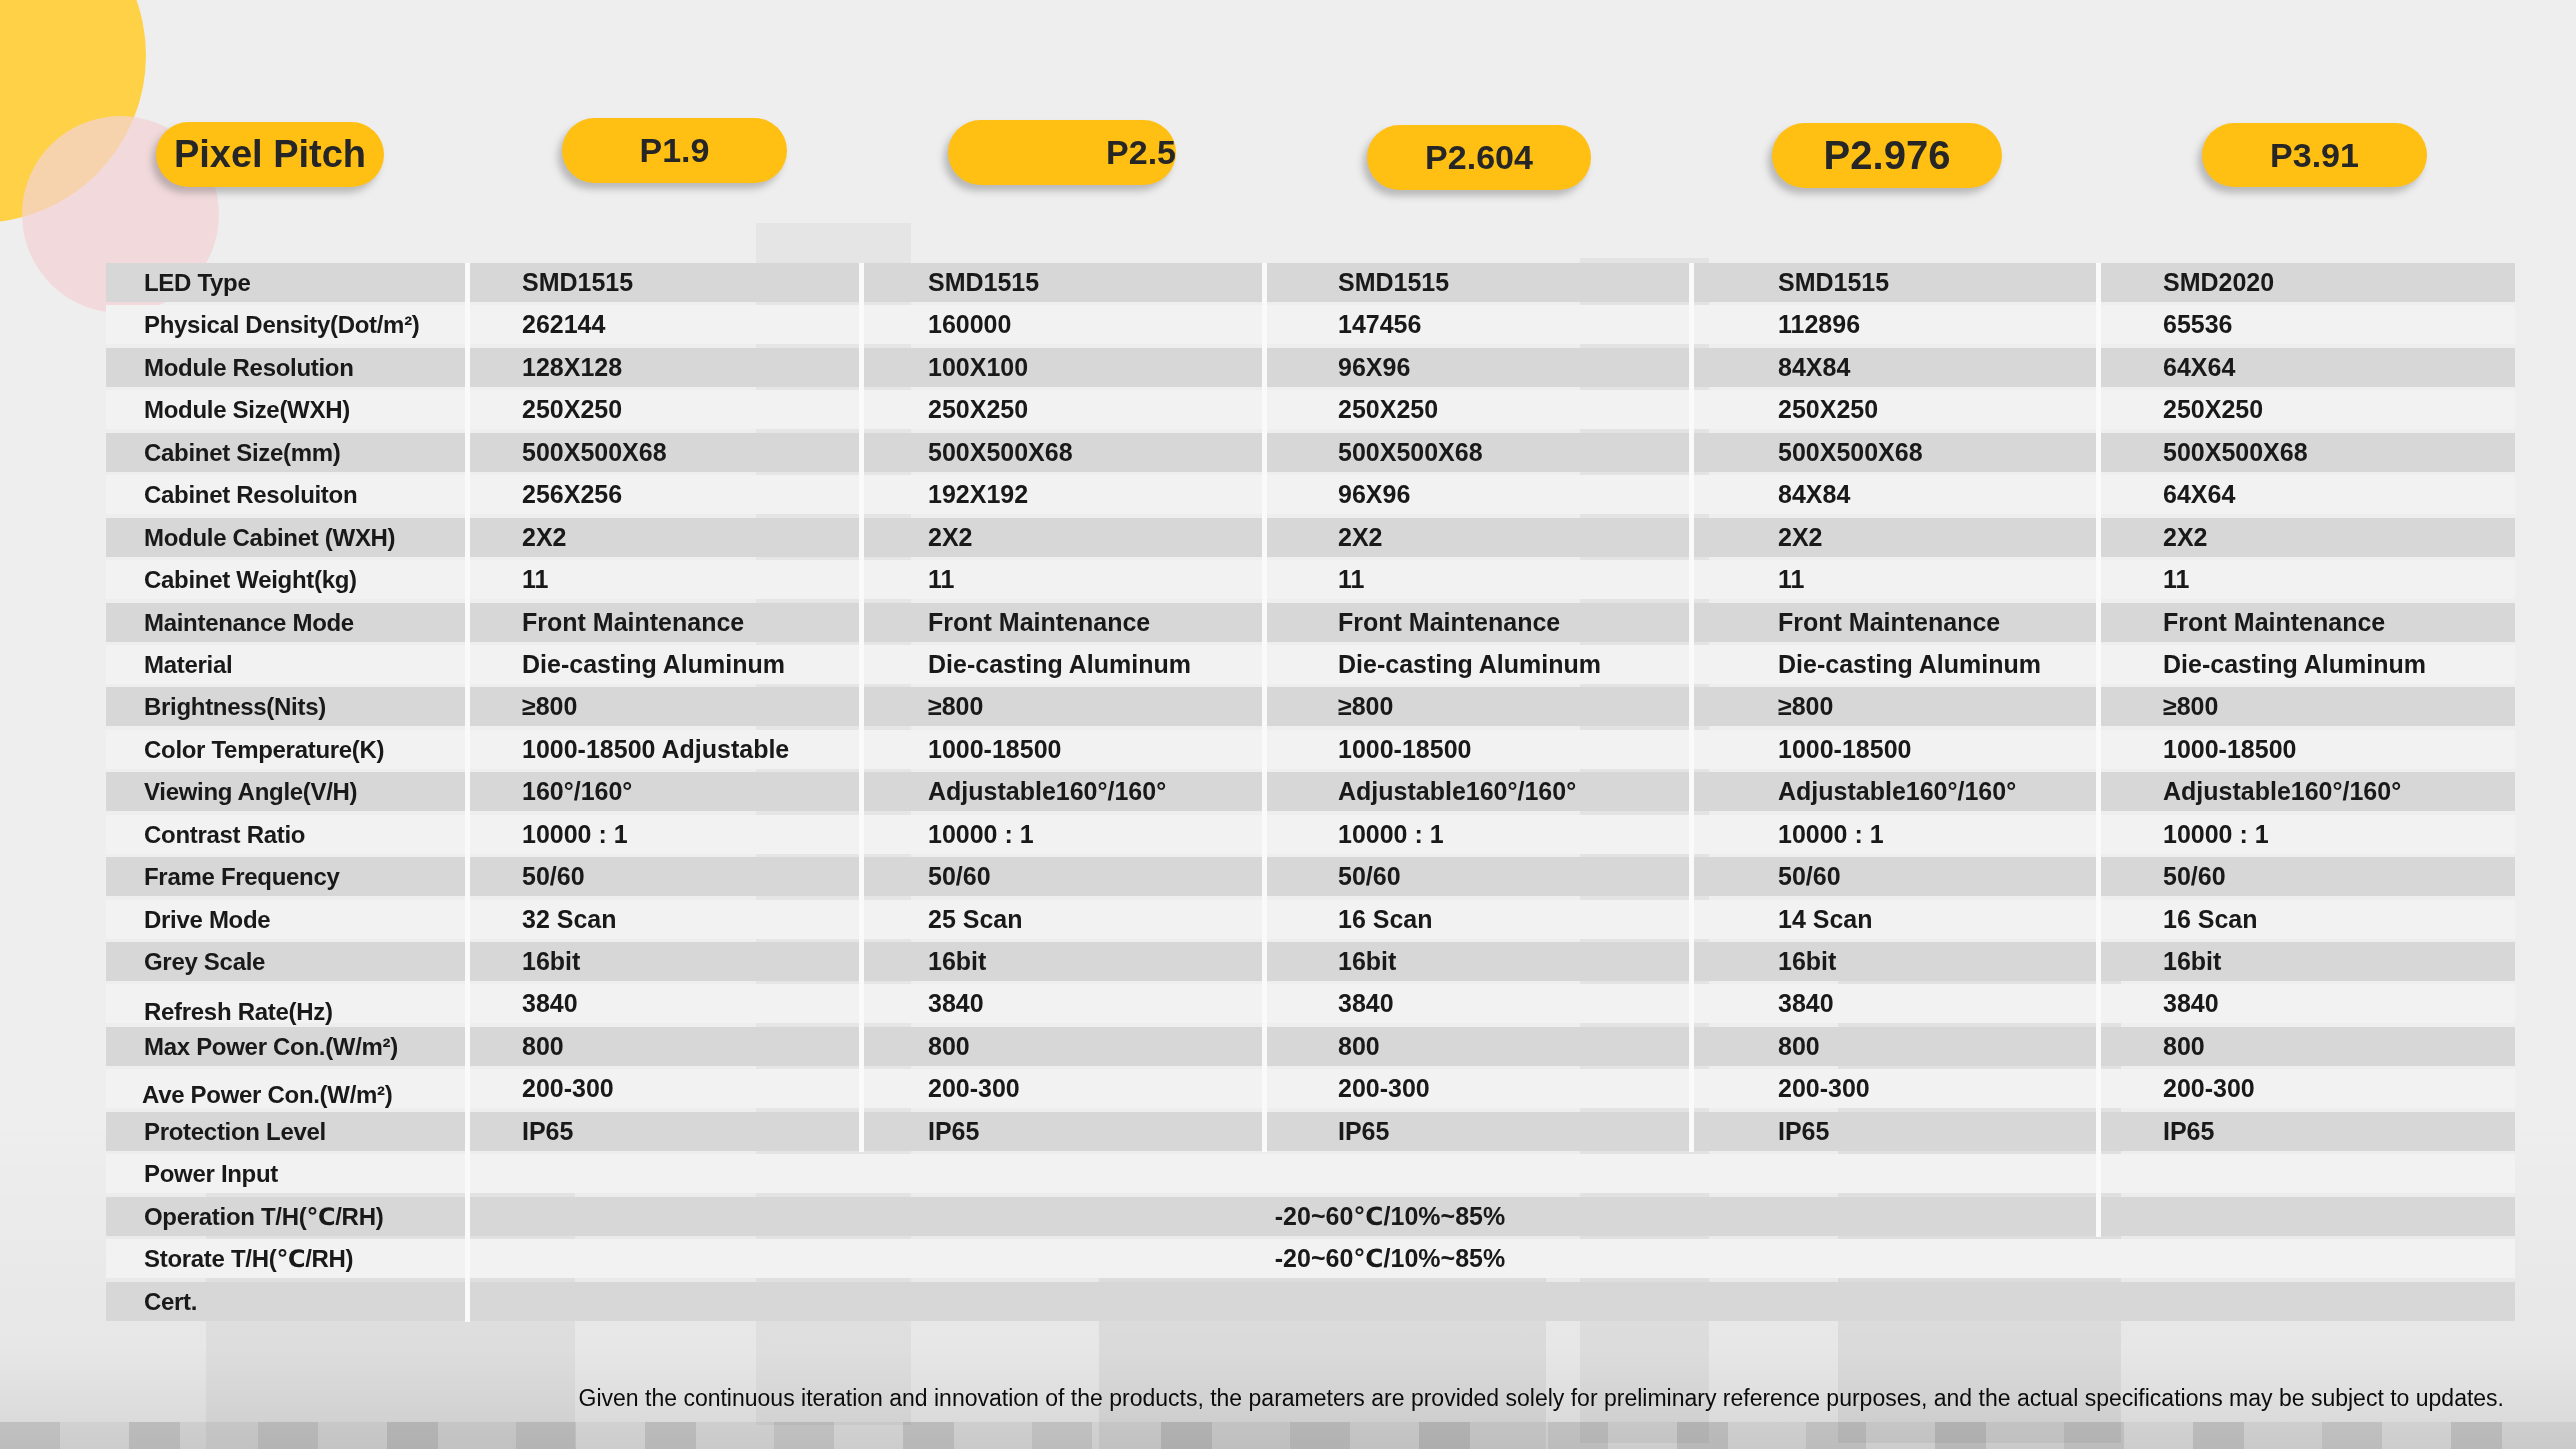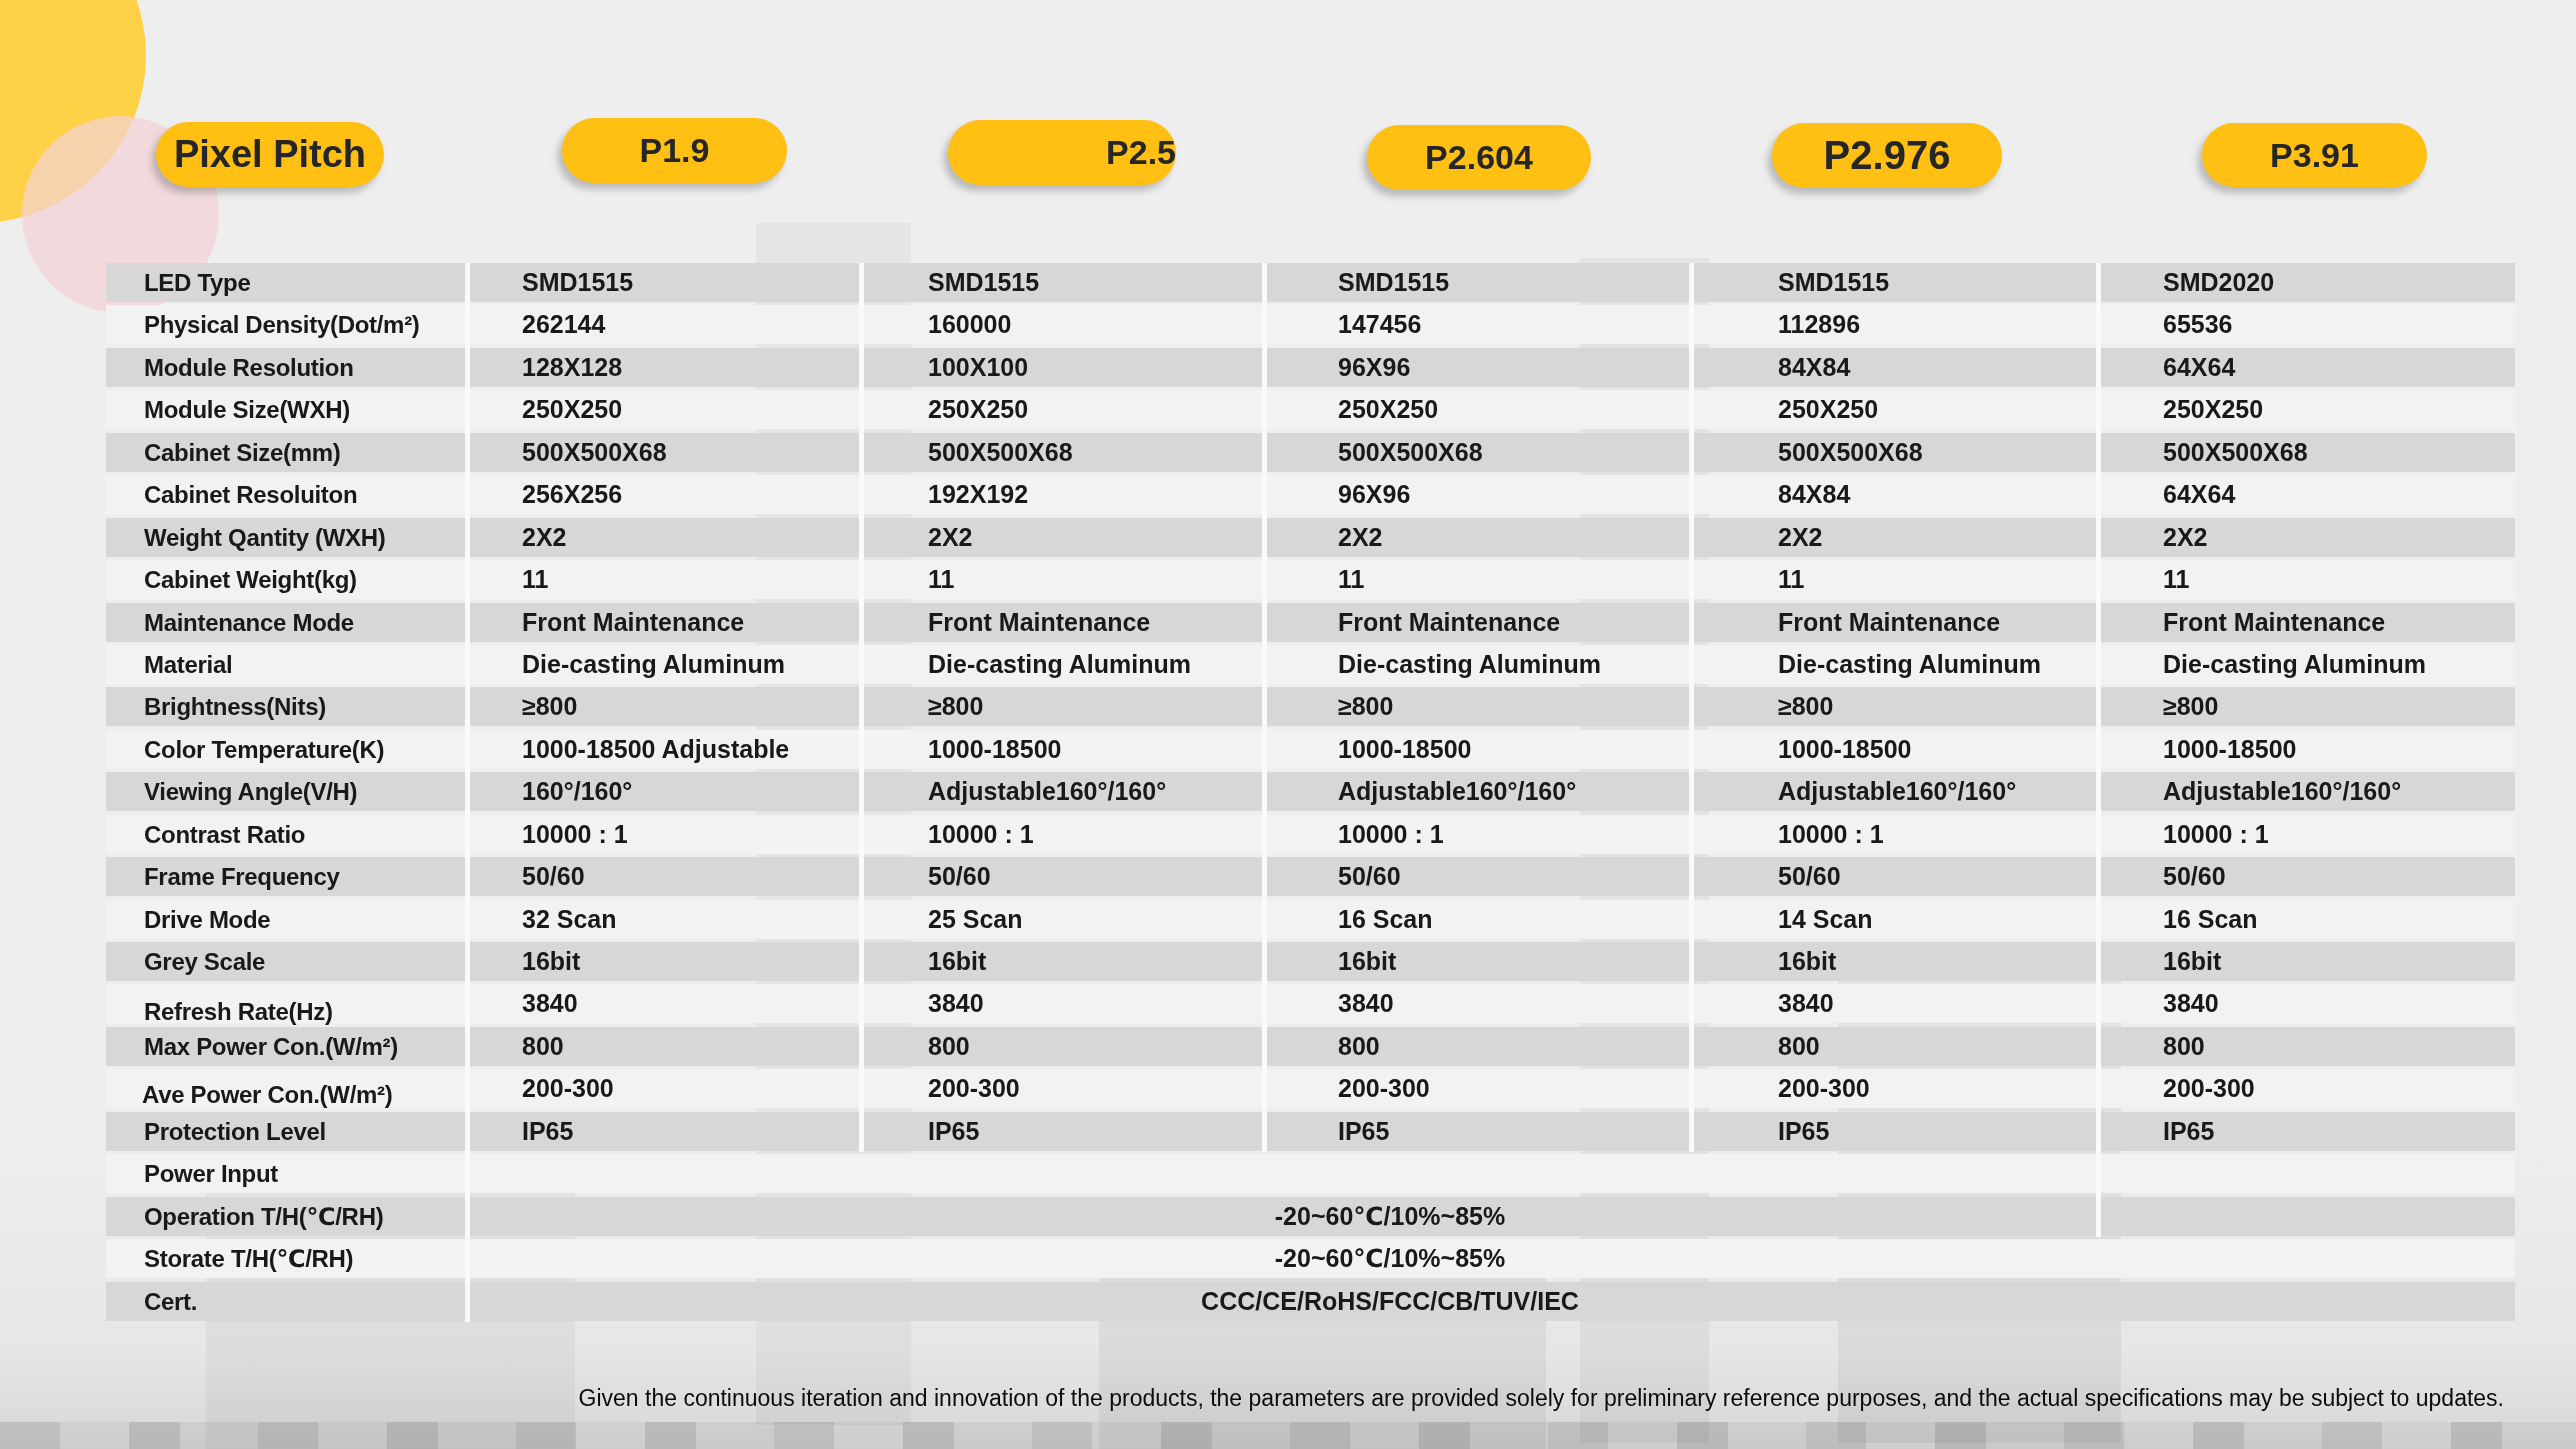--- a/index.html
+++ b/index.html
@@ -107,21 +107,21 @@
     <div class="cell value" style="left: 1672px; top: 170px;">500X500X68</div>
     <div class="cell value" style="left: 2057px; top: 170px;">500X500X68</div>
     <div class="row-band light" style="top: 212px;"></div>
     <div class="cell row-label" style="left: 38px; top: 212px; width: 318px;">Cabinet Resoluiton</div>
     <div class="cell value" style="left: 416px; top: 212px;">256X256</div>
     <div class="cell value" style="left: 822px; top: 212px;">192X192</div>
     <div class="cell value" style="left: 1232px; top: 212px;">96X96</div>
     <div class="cell value" style="left: 1672px; top: 212px;">84X84</div>
     <div class="cell value" style="left: 2057px; top: 212px;">64X64</div>
     <div class="row-band gray" style="top: 255px;"></div>
-    <div class="cell row-label" style="left: 38px; top: 255px; width: 318px;">Weight Qantity (WXH)</div>
+    <div class="cell row-label" style="left: 38px; top: 255px; width: 318px;">Module Cabinet (WXH)</div>
     <div class="cell value" style="left: 416px; top: 255px;">2X2</div>
     <div class="cell value" style="left: 822px; top: 255px;">2X2</div>
     <div class="cell value" style="left: 1232px; top: 255px;">2X2</div>
     <div class="cell value" style="left: 1672px; top: 255px;">2X2</div>
     <div class="cell value" style="left: 2057px; top: 255px;">2X2</div>
     <div class="row-band light" style="top: 297px;"></div>
     <div class="cell row-label" style="left: 38px; top: 297px; width: 318px;">Cabinet Weight(kg)</div>
     <div class="cell value" style="left: 416px; top: 297px;">11</div>
     <div class="cell value" style="left: 822px; top: 297px;">11</div>
     <div class="cell value" style="left: 1232px; top: 297px;">11</div>
@@ -221,21 +221,20 @@
     <div class="row-band light" style="top: 891px;"></div>
     <div class="cell row-label" style="left: 38px; top: 891px; width: 318px;">Power Input</div>
     <div class="row-band gray" style="top: 934px;"></div>
     <div class="cell row-label" style="left: 38px; top: 934px; width: 318px;">Operation T/H(℃/RH)</div>
     <div class="cell merged" style="left: 361px; top: 934px; width: 1846px;">-20~60℃/10%~85%</div>
     <div class="row-band light" style="top: 976px;"></div>
     <div class="cell row-label" style="left: 38px; top: 976px; width: 318px;">Storate T/H(℃/RH)</div>
     <div class="cell merged" style="left: 361px; top: 976px; width: 1846px;">-20~60℃/10%~85%</div>
     <div class="row-band gray" style="top: 1019px;"></div>
     <div class="cell row-label" style="left: 38px; top: 1019px; width: 318px;">Cert.</div>
-    <div class="cell merged" style="left: 361px; top: 1019px; width: 1846px;">CCC/CE/RoHS/FCC/CB/TUV/IEC</div>
     <div class="vsep" style="left: 359px; height: 1059px;"></div>
     <div class="vsep" style="left: 753px; height: 889px;"></div>
     <div class="vsep" style="left: 1156px; height: 889px;"></div>
     <div class="vsep" style="left: 1583px; height: 889px;"></div>
     <div class="vsep" style="left: 1990px; height: 974px;"></div>
   </div>
 
 <div id="footer-note">Given the continuous iteration and innovation of the products, the parameters are provided solely for preliminary reference purposes, and the actual specifications may be subject to updates.</div>
 
 

